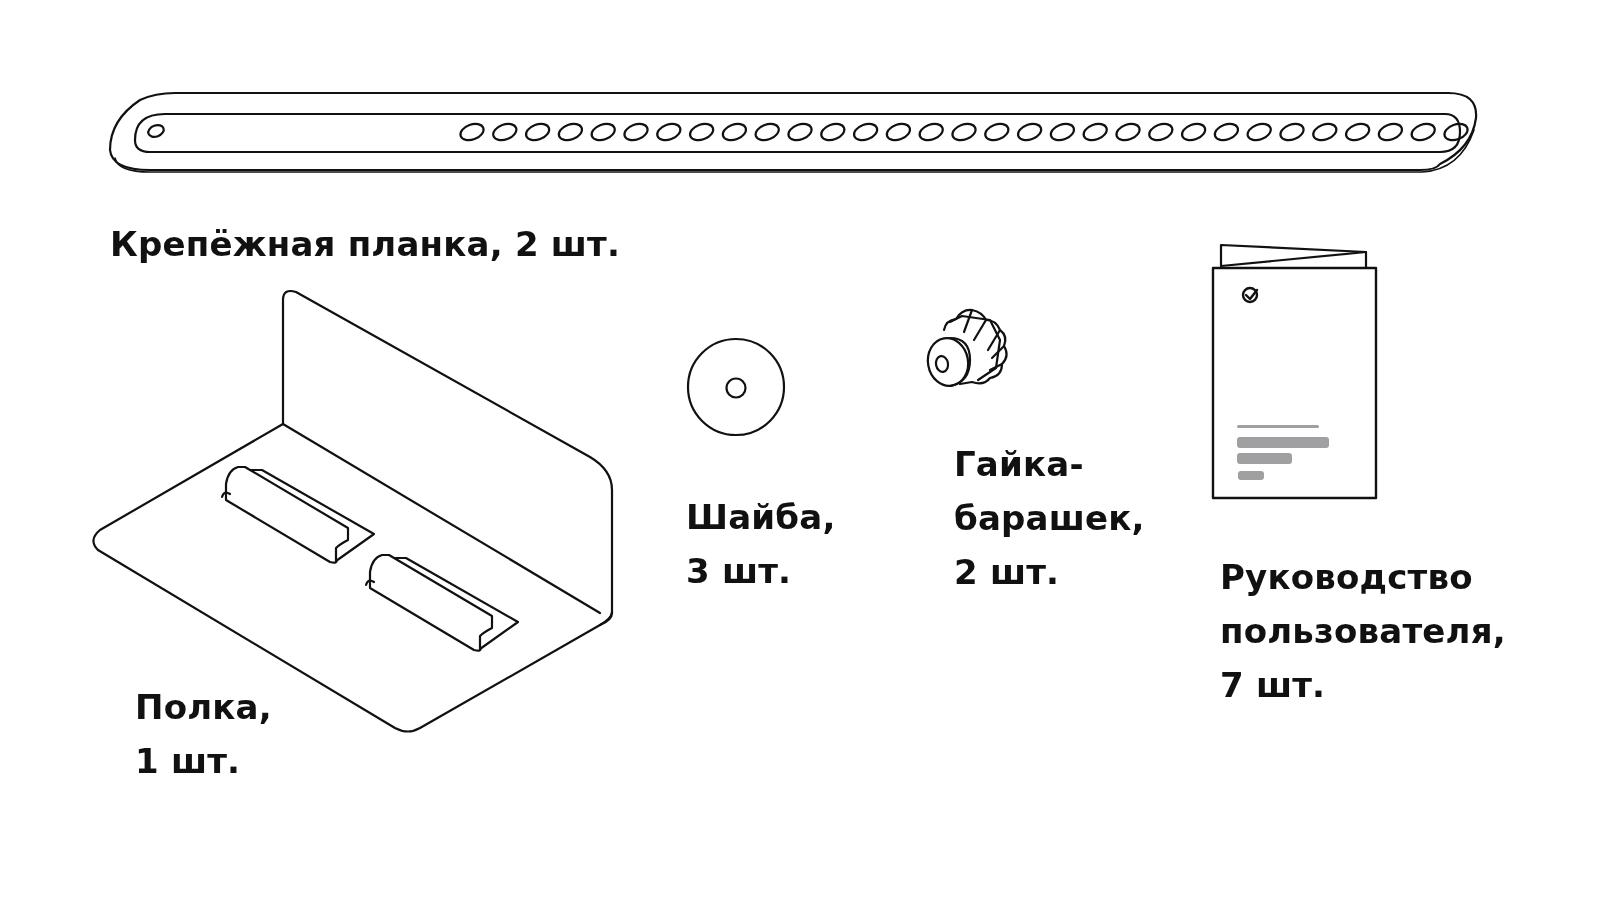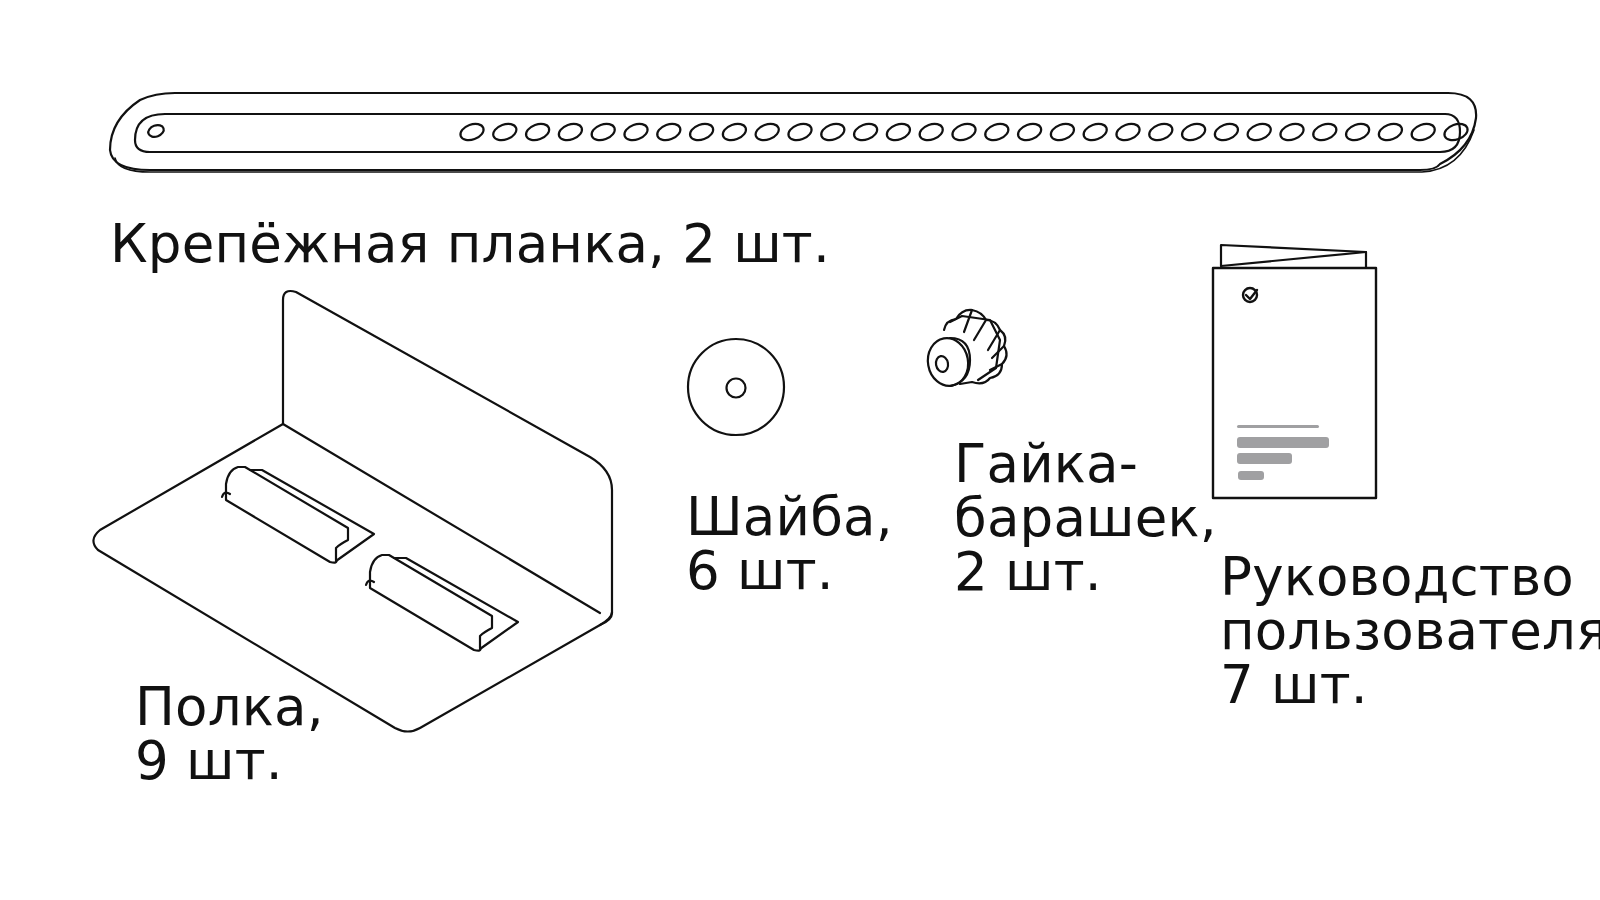--- a/index.html
+++ b/index.html
@@ -1,18 +1,18 @@
 <!DOCTYPE html>
 <html><head>
 <meta charset="utf-8">
 <style>
   html,body{margin:0;padding:0;background:#ffffff;}
   body{width:1600px;height:900px;position:relative;overflow:hidden;font-family:"DejaVu Sans","Liberation Sans",sans-serif;color:#111111;}
   svg.art{position:absolute;left:0;top:0;width:1600px;height:900px;}
-  .label{position:absolute;font-size:53px;line-height:54px;white-space:pre-line;letter-spacing:0.2px;}
+  .label{position:absolute;font-size:34px;line-height:54px;white-space:pre-line;letter-spacing:0.2px;font-weight:bold;}
 </style>
 </head>
 <body>
 
 <svg class="art" viewBox="0 0 1600 900" xmlns="http://www.w3.org/2000/svg" fill="none" stroke="#111111" stroke-width="2.2" stroke-linejoin="round" stroke-linecap="round">
 
   <g>
     <path d="M175 93 L1448 93 Q1478 93 1476 118 Q1472 148 1440 164 Q1436 170 1420 170 L150 170 Q112 170 110 150 Q110 120 140 100 Q155 93 175 93 Z"></path>
     <path d="M115 158 Q118 172 150 172 L1422 172 Q1460 170 1474 130" stroke-width="1.6"></path>
     <path d="M165 114 L1445 114 Q1460 114 1460 132 Q1460 152 1440 152 L150 152 Q135 152 135 140 Q135 114 165 114 Z"></path>
@@ -88,21 +88,21 @@
     <path d="M1246 295 L1250 299 L1257 290" stroke-width="2.4"></path>
     <rect x="1237" y="425" width="82" height="3" rx="1.5" fill="#a0a0a2" stroke="none"></rect>
     <rect x="1237" y="437" width="92" height="11" rx="3" fill="#a0a0a2" stroke="none"></rect>
     <rect x="1237" y="453" width="55" height="11" rx="3" fill="#a0a0a2" stroke="none"></rect>
     <rect x="1238" y="471" width="26" height="9" rx="3" fill="#a0a0a2" stroke="none"></rect>
   </g>
 </svg>
 
 <div class="label" style="left:110px;top:217px;">Крепёжная планка, 2 шт.</div>
 <div class="label" style="left:135px;top:680px;">Полка,
-9 шт.</div>
+1 шт.</div>
 <div class="label" style="left:686px;top:490px;">Шайба,
-6 шт.</div>
+3 шт.</div>
 <div class="label" style="left:954px;top:437px;">Гайка-
 барашек,
 2 шт.</div>
 <div class="label" style="left:1220px;top:550px;">Руководство
 пользователя,
 7 шт.</div>
 
 </body></html>

